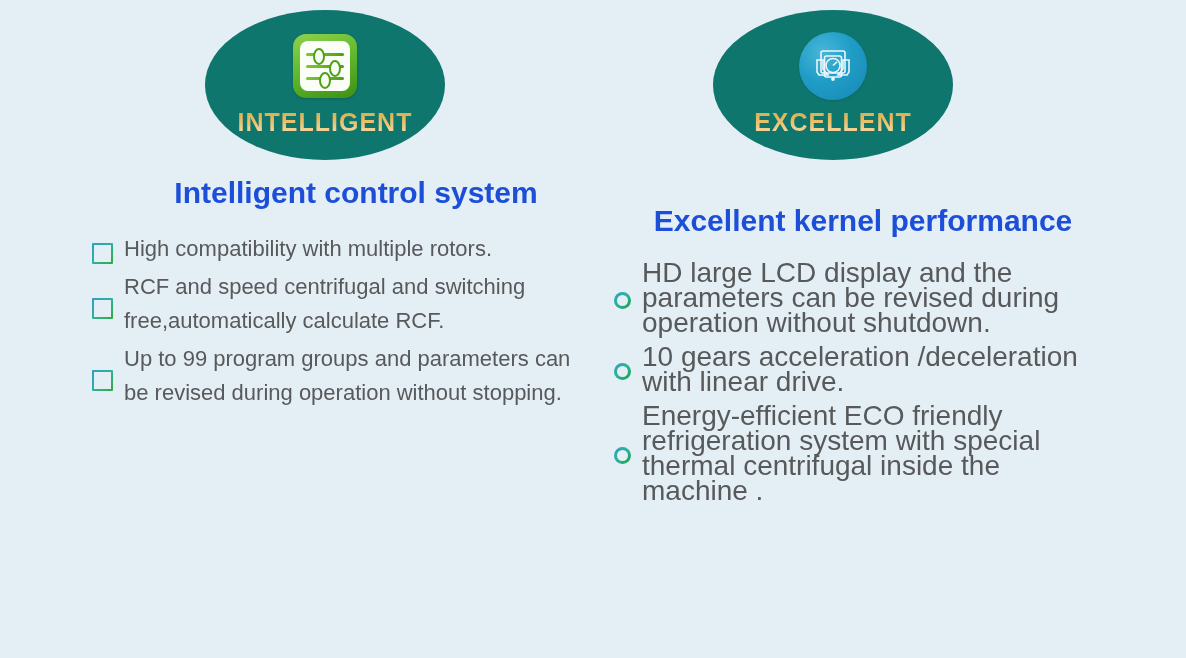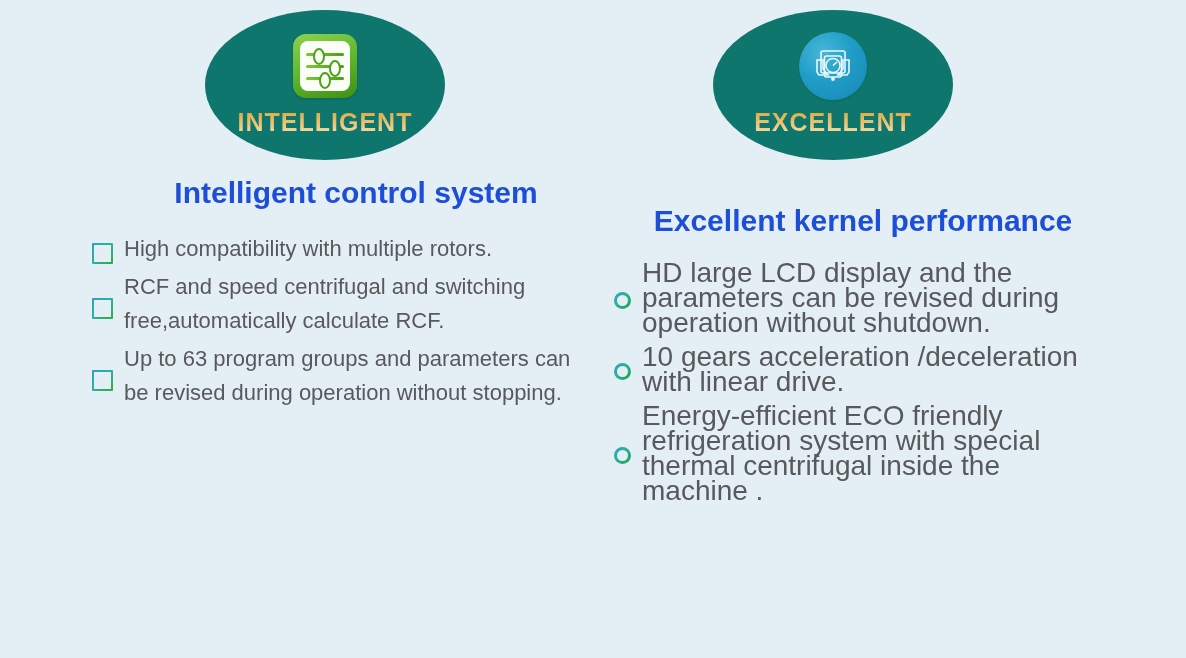--- a/index.html
+++ b/index.html
@@ -226,21 +226,21 @@
       <li>
         <span class="marker marker-square"></span>
         <span class="li-text">High compatibility with multiple rotors.</span>
       </li>
       <li>
         <span class="marker marker-square"></span>
         <span class="li-text">RCF and speed centrifugal and switching free,automatically calculate RCF.</span>
       </li>
       <li>
         <span class="marker marker-square"></span>
-        <span class="li-text">Up to 63 program groups and parameters can be revised during operation without stopping.</span>
+        <span class="li-text">Up to 99 program groups and parameters can be revised during operation without stopping.</span>
       </li>
     </ul>
   </div>
 
   <div class="col col-right">
     <h2 class="heading">Excellent kernel performance</h2>
     <ul class="feature-list">
       <li>
         <span class="marker marker-ring"></span>
         <span class="li-text">HD large LCD display and the parameters can be revised during operation without shutdown.</span>

